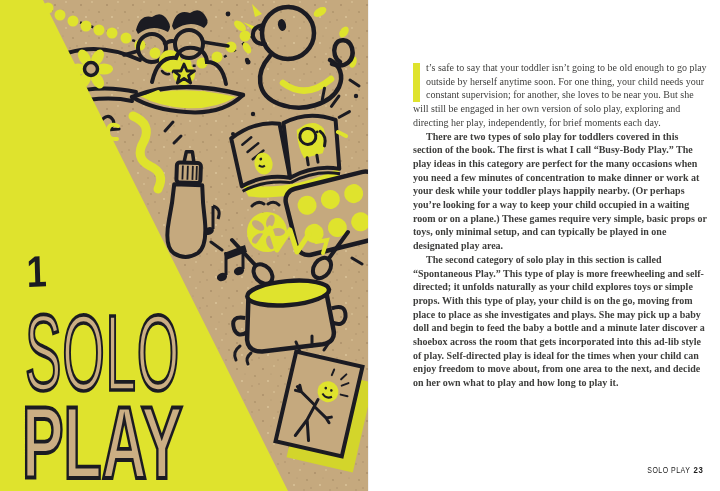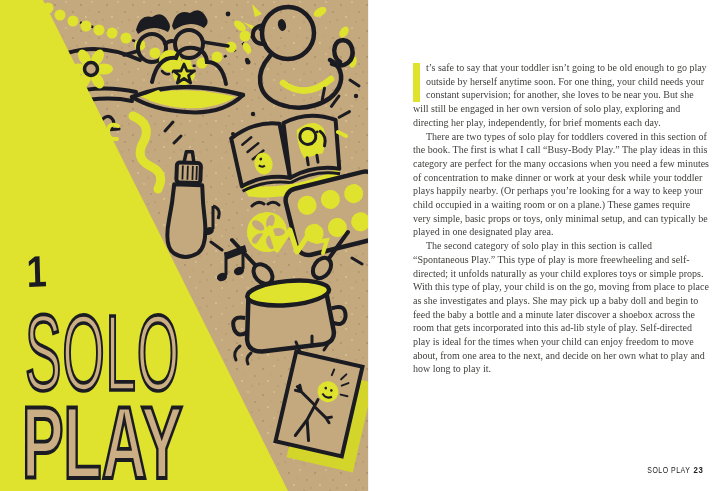--- a/index.html
+++ b/index.html
@@ -28,21 +28,21 @@
   }
 
   
   .right-page{position:absolute;left:368px;top:0;width:352px;height:491px;background:#ffffff;border-left:1px solid rgba(0,0,0,.05);}
   .body-copy{
     position:absolute;left:44px;top:61px;width:297px;
     font-family:"Liberation Serif",serif;font-size:10px;line-height:13.7px;
     color:#3e3e3c;text-align:left;
   }
   .para{margin:0;}
-  .para.indent{text-indent:13px;}
+  .para.indent{text-indent:13px;font-weight:bold;}
   .dropbar{float:left;width:7px;height:39px;background:#dfe32d;margin:2px 6px 0 0;}
 
   .page-footer{
     position:absolute;right:18px;bottom:16px;
     font-size:8.5px;letter-spacing:.6px;color:#1b1b1b;white-space:nowrap;
     transform:scaleX(.82);transform-origin:right center;
   }
   .page-footer .section{font-weight:400;}
   .page-footer .num{font-weight:700;font-size:9.5px;margin-left:4px;}
 </style>

